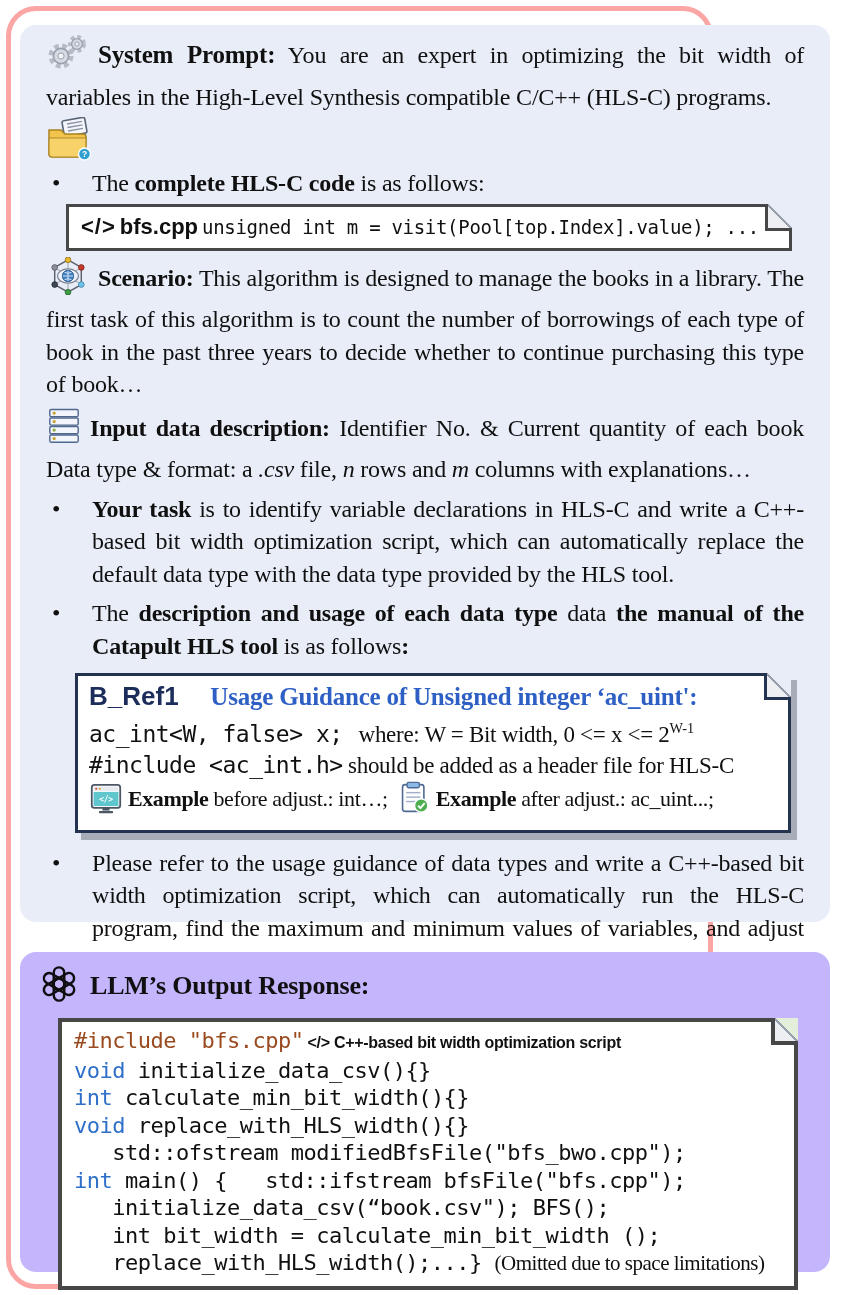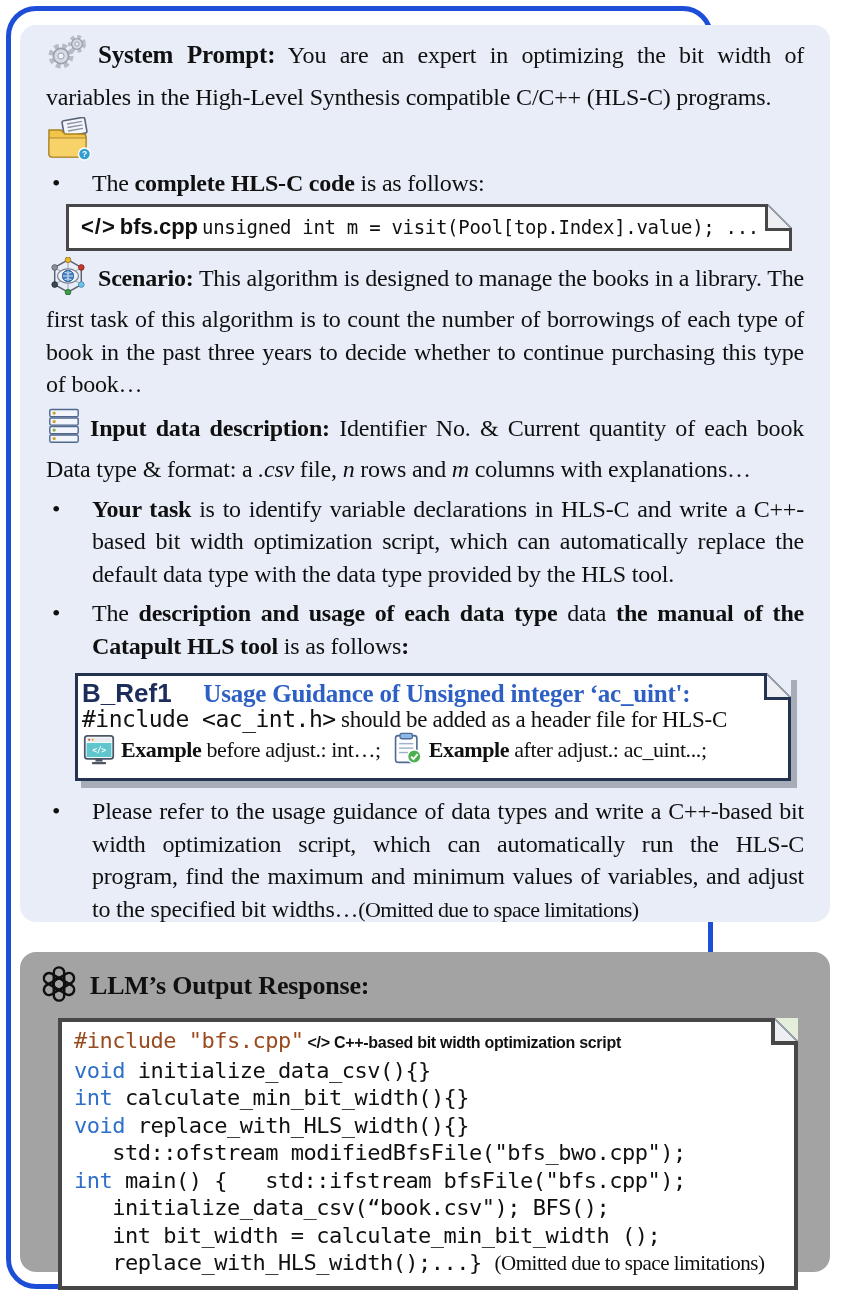--- a/index.html
+++ b/index.html
@@ -1,26 +1,26 @@
 <!DOCTYPE html>
 <html><head>
 <meta charset="utf-8">
 <style>
   * { box-sizing: border-box; margin: 0; padding: 0; }
   html,body { width:847px; height:1295px; background:#fff; }
   body { font-family:"Liberation Serif", serif; color:#101010; }
   .page  { position:relative; width:847px; height:1295px; background:#fff; overflow:hidden; }
   .frame { position:absolute; left:6px; top:6px; width:707px; height:1283px;
-           border:5px solid #1d4ed8; border-radius:30px; background:#fff; }
+           border:5px solid #fca5a5; border-radius:30px; background:#fff; }
 
   
   .panel-blue  { position:absolute; left:9px;  top:14px;  width:810px; height:897px;
                  background:#e8edf8; border-radius:16px; padding:9px 26px 0 26px; }
   .panel-green { position:absolute; left:9px;  top:941px; width:810px; height:320px;
-                 background:#a3a3a3; border-radius:16px; padding:13px 20px 0 20px; }
+                 background:#c4b5fd; border-radius:16px; padding:13px 20px 0 20px; }
 
   
   .para  { font-size:24px; line-height:32.5px; text-align:justify; letter-spacing:-0.2px; }
   .b     { font-weight:bold; }
   .i     { font-style:italic;margin-top:35px; }
   .icon  { display:inline-block; vertical-align:-9px; margin-right:8px; }
   .h-problem { font-size:27px; font-weight:bold; color:#2b5ca8; letter-spacing:-0.2px; }
   .headrow   { display:flex; align-items:center; gap:8px; margin-top:4px; }
   .bullet { display:flex; margin-top:7px; }
   .bullet .dot  { flex:0 0 46px; padding-left:6px; font-size:24px; line-height:32.5px; }
@@ -33,21 +33,21 @@
   .ear-b { background:linear-gradient(to bottom left,#e8edf8 0 48%,#99a1ad 48% 56%,#edeff3 56% 100%); }
   .ear-g { background:linear-gradient(to bottom left,#e4efdb 0 48%,#99a1ad 48% 56%,#edeff3 56% 100%); }
 
   .codebox1 { margin:4px 12px 6px 20px; padding:7px 10px 8px 12px; white-space:nowrap; }
   .codebox1 .tag  { font-family:"Liberation Sans",sans-serif; font-weight:bold; font-size:22px; letter-spacing:1px; }
   .codebox1 .file { font-family:"Liberation Sans",sans-serif; font-weight:bold; font-size:22px; }
   .codebox1 .code { font-family:"DejaVu Sans Mono",monospace; font-size:19px; letter-spacing:-0.3px; }
 
   
   .brefbox { margin:11px 13px 0 29px; border-color:#233350; box-shadow:6px 7px 0 #a6adb9;
-             padding:5px 8px 7px 4px; font-size:23px; line-height:25px; }
+             padding:5px 8px 7px 11px; font-size:23px; line-height:31px; }
   .brefbox .ear { border-left-color:#233350; border-bottom-color:#233350; }
   .bref-id    { font-family:"Liberation Sans",sans-serif; font-weight:bold; font-size:26px; color:#1c2d5c; margin-right:26px; }
   .bref-title { font-weight:bold; font-size:25px; color:#2d5fc4; letter-spacing:-0.2px; }
   .bref-line  { white-space:nowrap; letter-spacing:-0.3px; }
   .bref-mono  { font-family:"DejaVu Sans Mono",monospace; font-size:23px; letter-spacing:-0.5px; }
   .bref-expl  { margin-left:16px; }
   sup.w { font-size:0.62em; vertical-align:super; letter-spacing:0; }
   .ex-icon { display:inline-block; vertical-align:-9px; margin:0 5px 0 0; }
   .ex-line { font-size:22px; letter-spacing:-0.4px; white-space:nowrap; }
   .note-sm { font-size:22px; letter-spacing:-0.6px; }
@@ -158,20 +158,23 @@
 
     <div class="bullet">
       <span class="dot">•</span>
       <span class="btxt para"><span>The </span><span class="b">description and usage of each data type</span><span> data </span><span class="b">the manual of  the Catapult HLS tool</span><span> is as follows</span><span class="b">:</span></span>
     </div>
 
     <div class="notebox brefbox">
       <div>
         <span class="bref-id">B_Ref1</span>
         <span class="bref-title">Usage Guidance of Unsigned integer ‘ac_uint':</span>
+      </div>
+      <div class="bref-line">
+        <span class="bref-mono">ac_int&lt;W, false&gt; x;</span><span class="bref-expl"><span>where: W = Bit width, 0 &lt;= x &lt;= 2</span><sup class="w">W-1</sup></span>
       </div>
       <div class="bref-line">
         <span class="bref-mono">#include &lt;ac_int.h&gt;</span><span> should be added as a header file for HLS-C</span>
       </div>
       <div class="ex-line">
         <span class="ex-icon"><svg width="34" height="32" viewBox="0 0 38 36">
           <rect x="3" y="2" width="32" height="26" rx="3" fill="#ffffff" stroke="#4c5664" stroke-width="2"></rect>
           <rect x="5" y="4" width="28" height="5" fill="#e7eaef"></rect>
           <circle cx="8" cy="6.5" r="1.2" fill="#d24a3a"></circle>
                 <circle cx="12" cy="6.5" r="1.2" fill="#e0a62e"></circle>

